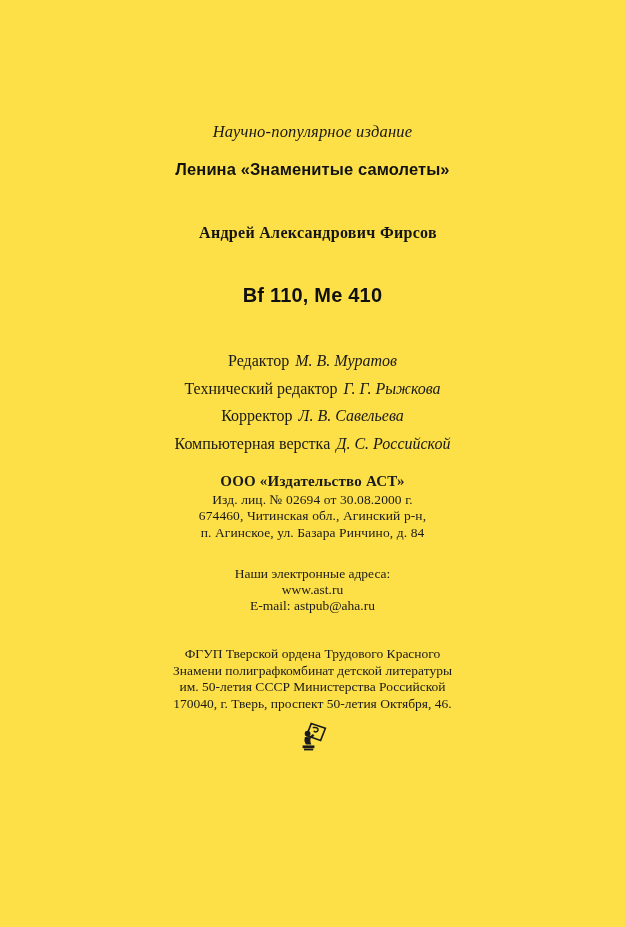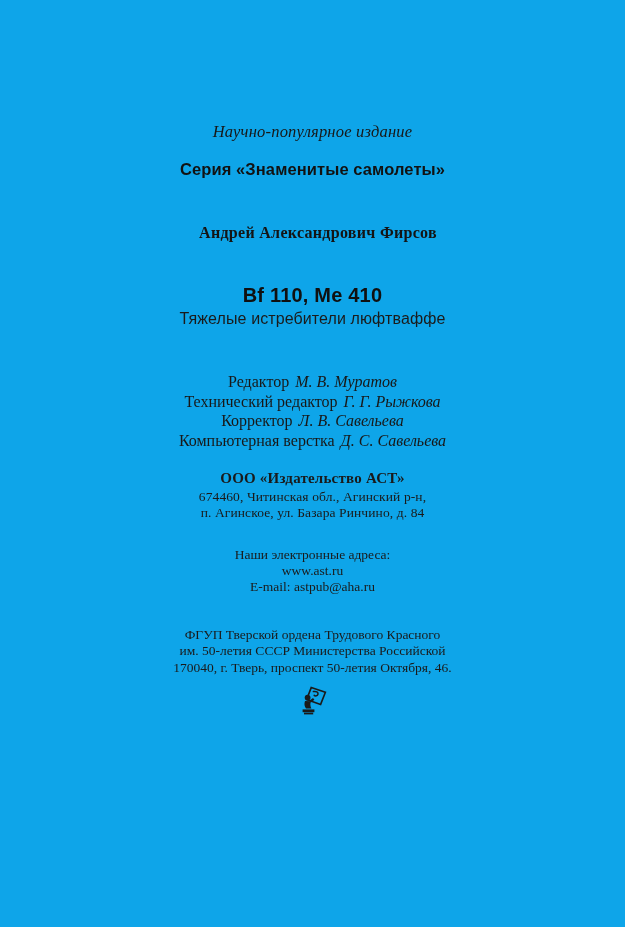--- a/index.html
+++ b/index.html
@@ -14,21 +14,21 @@
     position: relative;
     overflow: hidden;
     font-family: "Liberation Serif", "DejaVu Serif", serif;
     color: #1a1a1a;
     -webkit-font-smoothing: antialiased;
   }
 
   .page {
     position: absolute;
     inset: 0;
-    background: #0ea5e9;
+    background: #fde047;
   }
 
   .content {
     position: absolute;
     left: 0;
     right: 0;
     top: 122px;
     text-align: center;
   }
 
@@ -82,21 +82,21 @@
     color: #1b1b1b;
   }
 
   
   .credits {
     margin-top: 44px;
     font-size: 16px;
     line-height: 19.5px;
     color: #181818;
   }
-  .credits .line { margin: 0; }
+  .credits .line { margin: 8px; }
   .credits .role { font-style: normal; }
   .credits .person {
     font-style: italic;
     padding-left: 2px;
   }
 
   
   .publisher {
     margin-top: 32px;
     line-height: 16.5px;
@@ -144,64 +144,65 @@
   }
 </style>
 </head>
 <body>
 
 <div class="page">
   <div class="content">
 
     <div class="block">
       <div class="kicker line">Научно-популярное издание</div>
-      <div class="series line">Серия «Знаменитые самолеты»</div>
+      <div class="series line">Ленина «Знаменитые самолеты»</div>
     </div>
 
     <div class="author line">Андрей Александрович Фирсов</div>
 
     <div class="block">
       <div class="title line">Bf 110, Me 410</div>
-      <div class="subtitle line">Тяжелые истребители люфтваффе</div>
     </div>
 
     <div class="credits">
       <div class="line">
         <span class="role">Редактор</span>
         <span class="person">М. В. Муратов</span>
       </div>
       <div class="line">
         <span class="role">Технический редактор</span>
         <span class="person">Г. Г. Рыжкова</span>
       </div>
       <div class="line">
         <span class="role">Корректор</span>
         <span class="person">Л. В. Савельева</span>
       </div>
       <div class="line">
         <span class="role">Компьютерная верстка</span>
-        <span class="person">Д. С. Савельева</span>
+        <span class="person">Д. С. Российской</span>
       </div>
     </div>
 
 
     <div class="publisher second">
       <div class="pub-name line">ООО «Издательство АСТ»</div>
+      <div class="pub-line line">Изд. лиц. № 02694 от 30.08.2000 г.</div>
       <div class="pub-line line">674460, Читинская обл., Агинский р-н,</div>
       <div class="pub-line line">п. Агинское, ул. Базара Ринчино, д. 84</div>
     </div>
 
     <div class="contacts">
       <div class="line">Наши электронные адреса:</div>
       <div class="line">www.ast.ru</div>
       <div class="line">E-mail: astpub@aha.ru</div>
     </div>
 
     <div class="printer">
       <div class="line">ФГУП Тверской ордена Трудового Красного</div>
+      <div class="line">Знамени полиграфкомбинат детской литературы</div>
       <div class="line">им. 50-летия СССР Министерства Российской</div>
       <div class="line">170040, г. Тверь, проспект 50-летия Октября, 46.</div>
     </div>
 
     <div class="logo-wrap">
       <svg class="logo" viewBox="0 0 30 32" aria-hidden="true">
 
         <g fill="#1a1a1a">
 
           <path d="M13.2 1.6 L27.4 6.2 L22.6 18.4 L8.6 13.6 Z" fill="none" stroke="#1a1a1a" stroke-width="1.6"></path>

